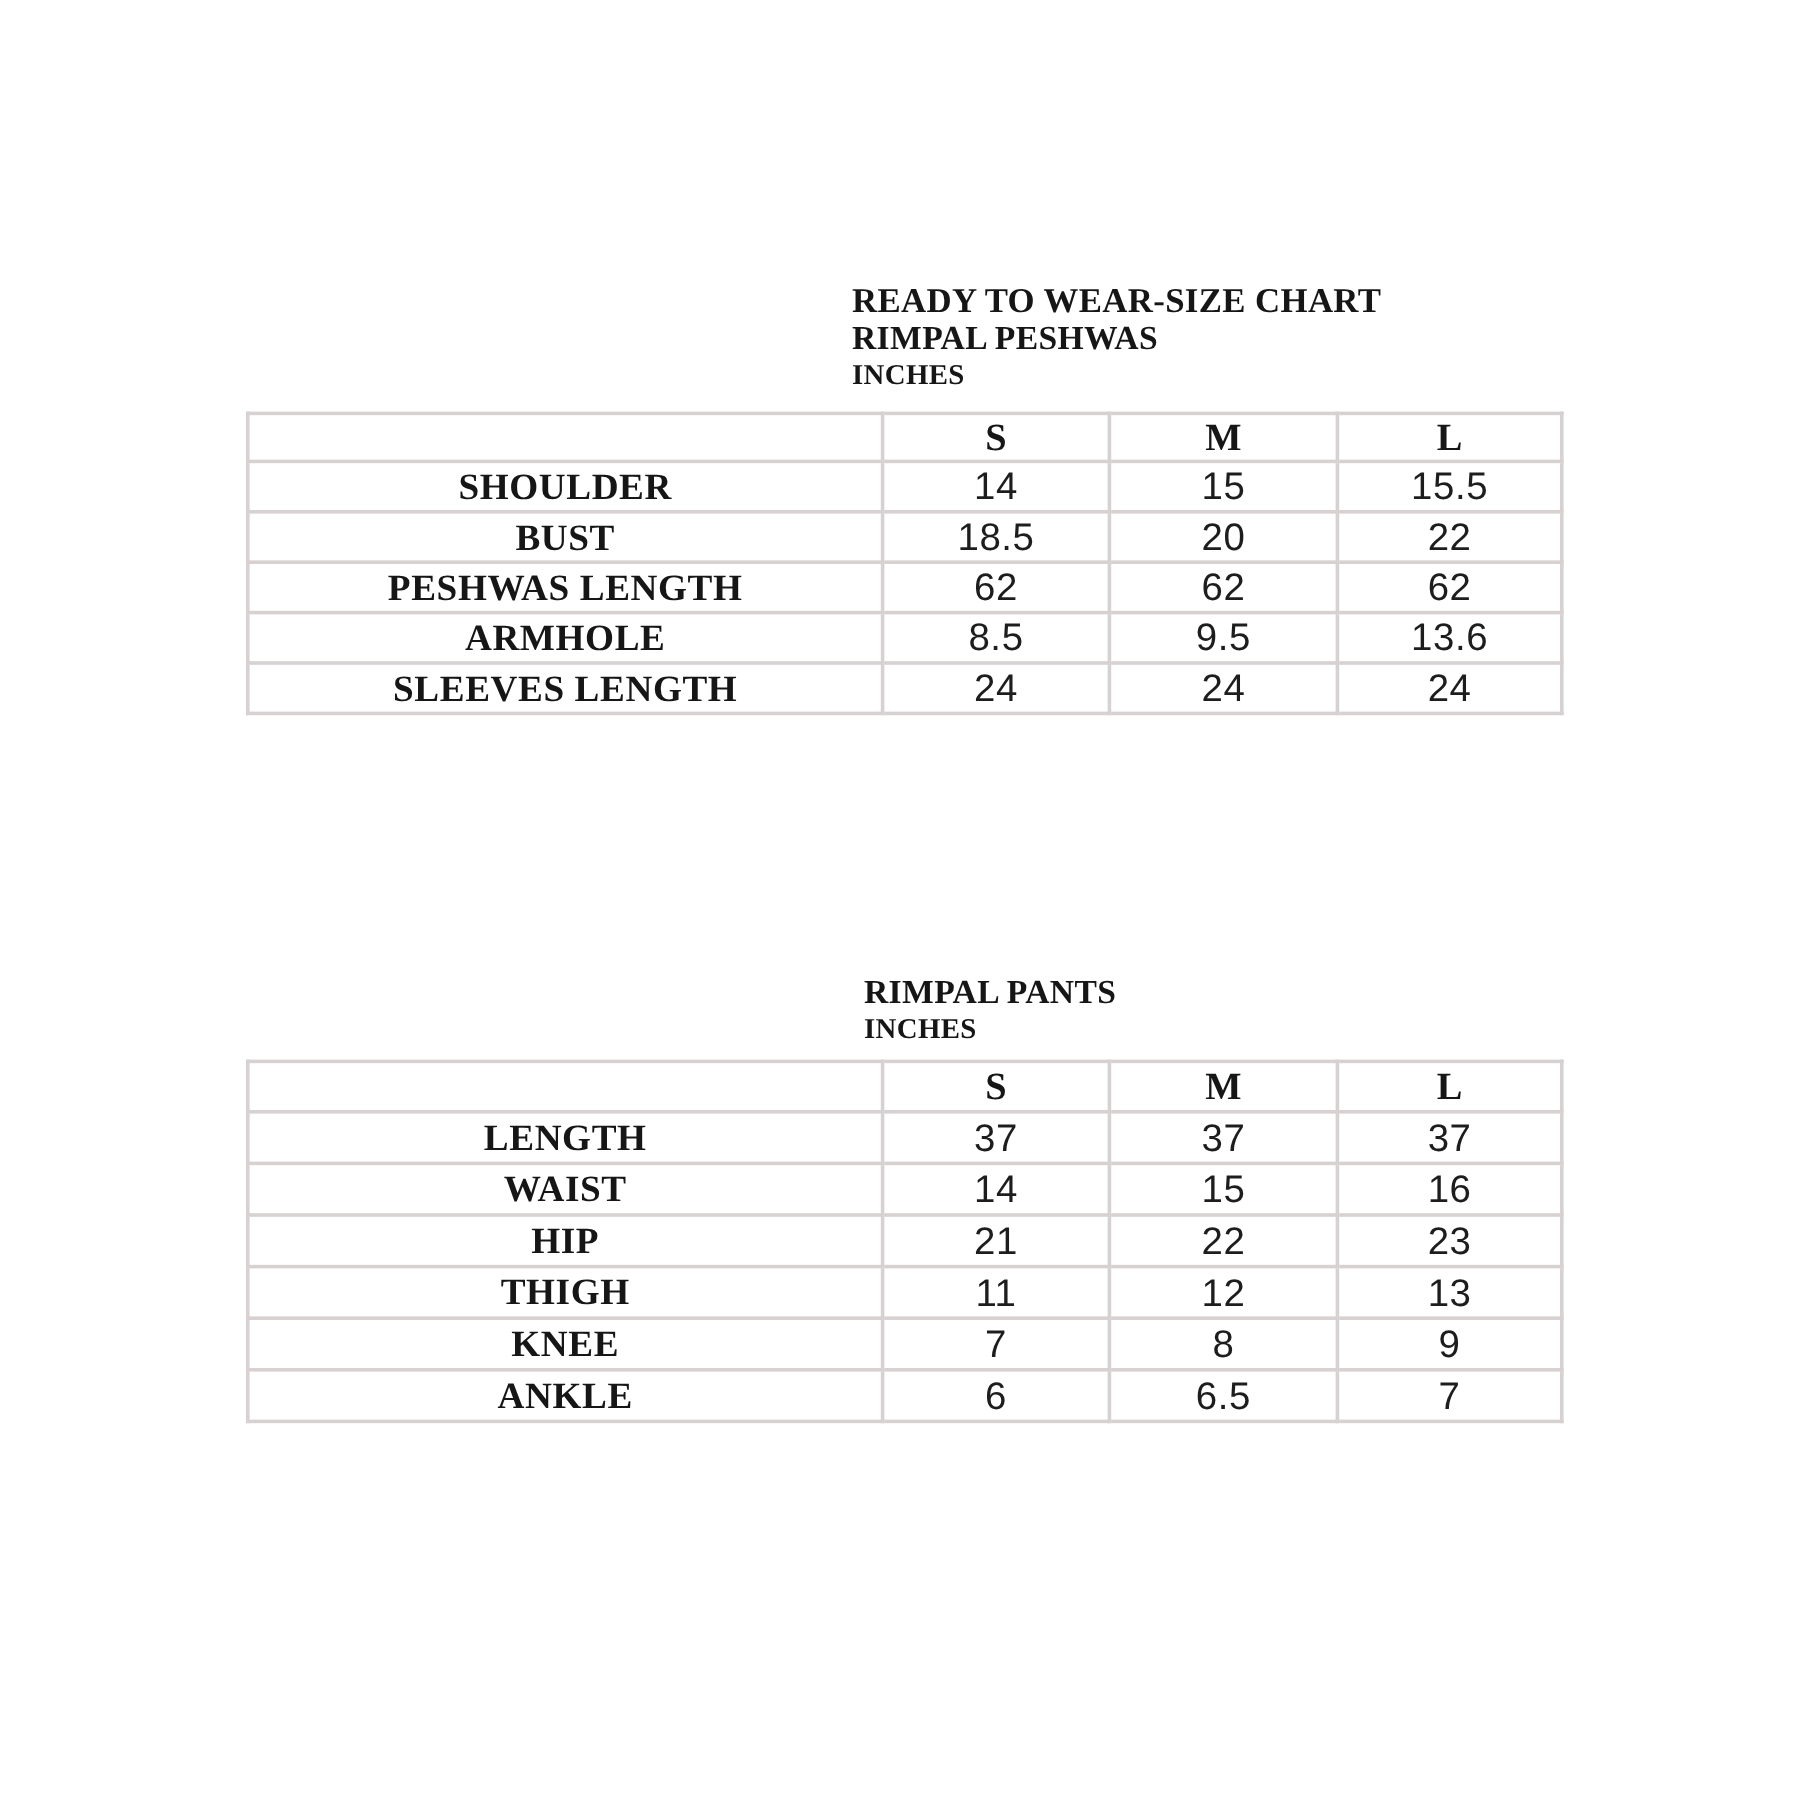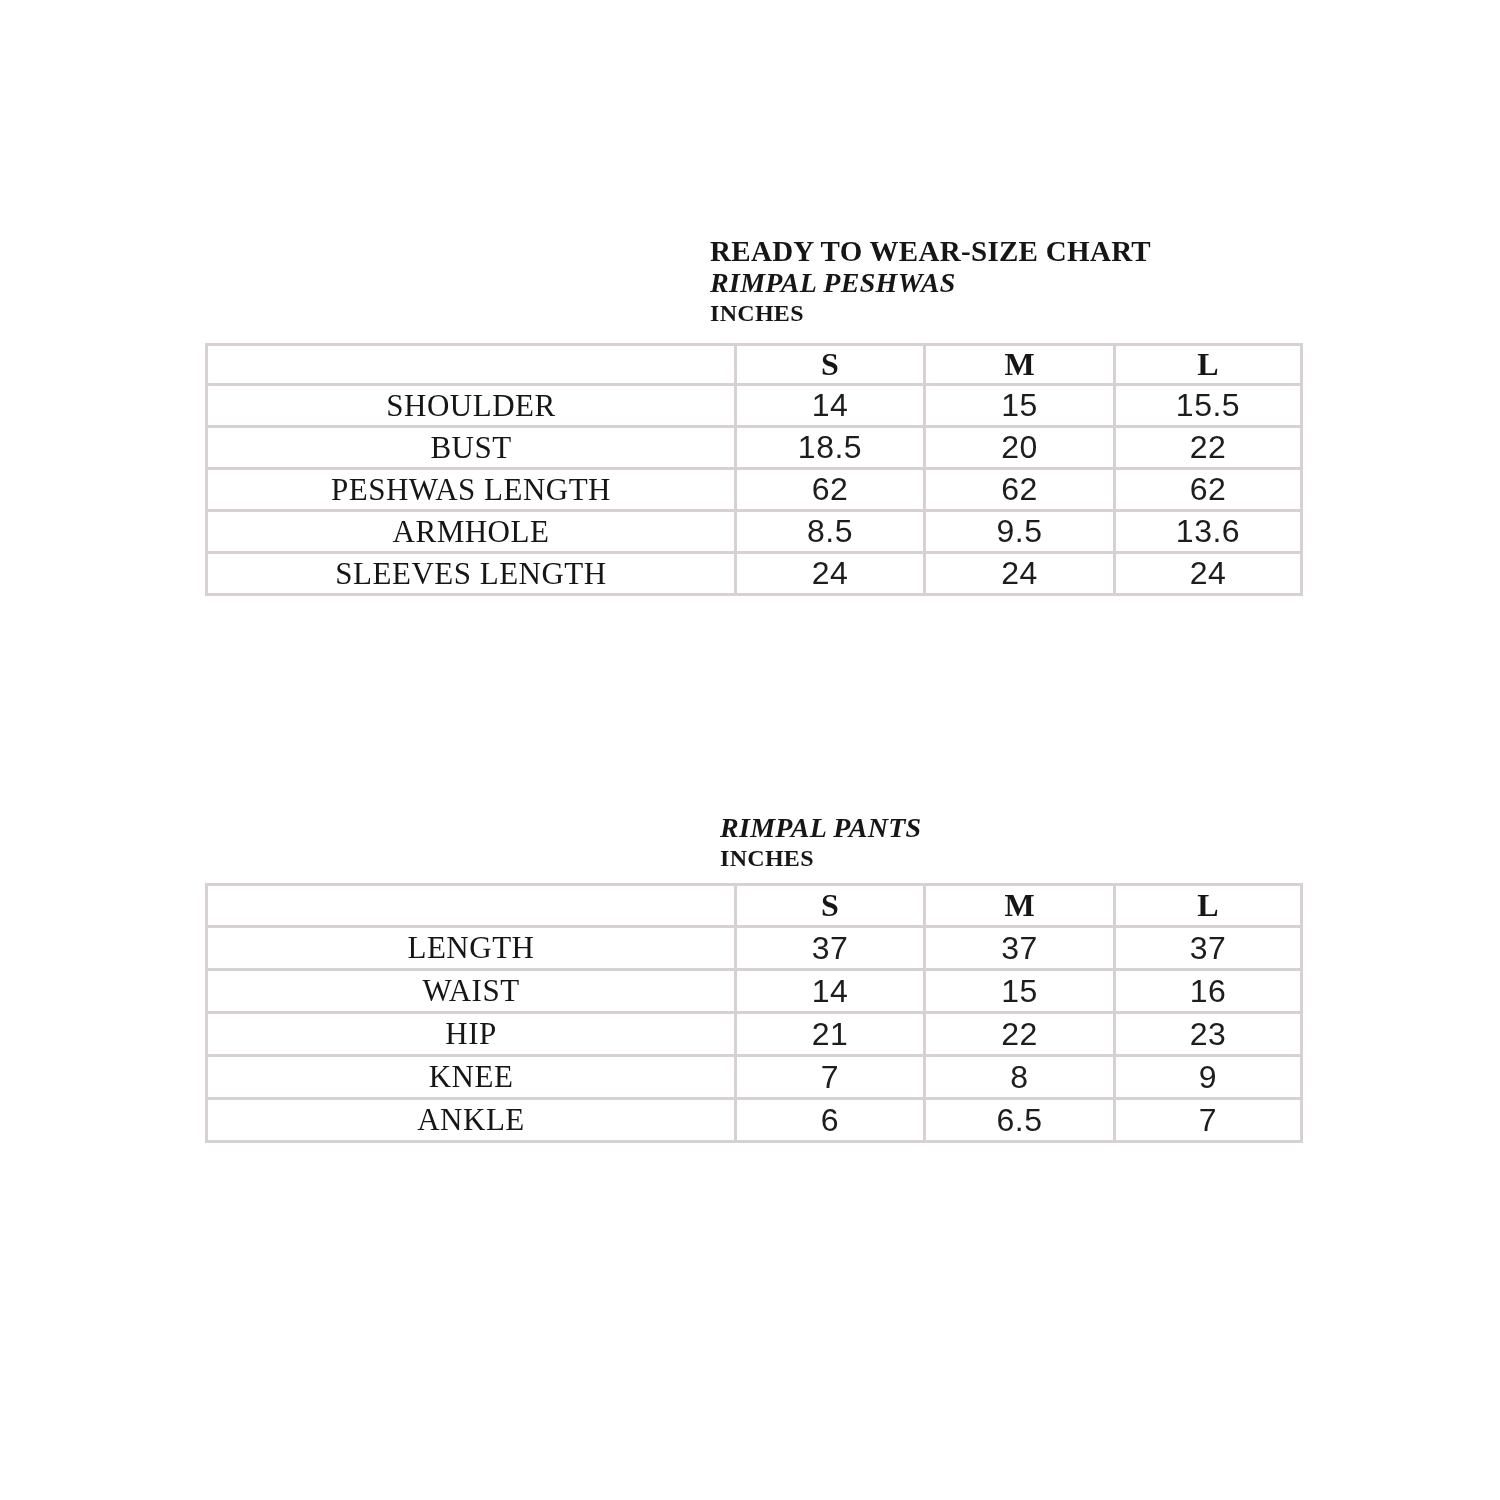--- a/index.html
+++ b/index.html
@@ -16,21 +16,21 @@
   }
   .titles {
     position: absolute;
     text-align: left;
     font-weight: bold;
     color: var(--ink, #161616);
   }
   .titles-1 { left: 710px; top: 236px; width: 600px; }
   .titles-2 { left: 720px; top: 812px; width: 590px; }
   .title-line-1 { font-size: 29px; line-height: 31px; letter-spacing: 0.3px; }
-  .title-line-2 { font-size: 28px; line-height: 31px; letter-spacing: 0.3px; font-style: italic; }
+  .title-line-2 { font-size: 28px; line-height: 31px; letter-spacing: 0.3px; }
   .title-line-3 { font-size: 24px; line-height: 30px; letter-spacing: 0.3px; }
 
   table.size-table {
     position: absolute;
     width: 1095px;
     left: 205px;
     border-collapse: collapse;
     table-layout: fixed;
     background: #ffffff;
   }
@@ -48,21 +48,21 @@
     font-family: "Liberation Serif", "DejaVu Serif", serif;
     font-weight: bold;
     font-size: 32px;
   }
   .table-1 thead tr { height: 40px; }
   .table-1 tbody tr { height: 42px; }
   .table-2 thead tr { height: 42px; }
   .table-2 tbody tr { height: 43px; }
   td.row-label {
     font-family: "Liberation Serif", "DejaVu Serif", serif;
-    font-weight: normal;
+    font-weight: bold;
     font-size: 31px;
     letter-spacing: 0.5px;
   }
   td.cell-value {
     font-family: "Liberation Sans", "DejaVu Sans", sans-serif;
     font-weight: 400;
     font-size: 32px;
     letter-spacing: 0.5px;
     color: #1d1d1d;
     margin-top: 36px;
@@ -165,20 +165,26 @@
           <td class="cell-value">15</td>
           <td class="cell-value">16</td>
         </tr>
         <tr>
           <td class="row-label">HIP</td>
           <td class="cell-value">21</td>
           <td class="cell-value">22</td>
           <td class="cell-value">23</td>
         </tr>
         <tr>
+          <td class="row-label">THIGH</td>
+          <td class="cell-value">11</td>
+          <td class="cell-value">12</td>
+          <td class="cell-value">13</td>
+        </tr>
+        <tr>
           <td class="row-label">KNEE</td>
           <td class="cell-value">7</td>
           <td class="cell-value">8</td>
           <td class="cell-value">9</td>
         </tr>
         <tr>
           <td class="row-label">ANKLE</td>
           <td class="cell-value">6</td>
           <td class="cell-value">6.5</td>
           <td class="cell-value">7</td>

